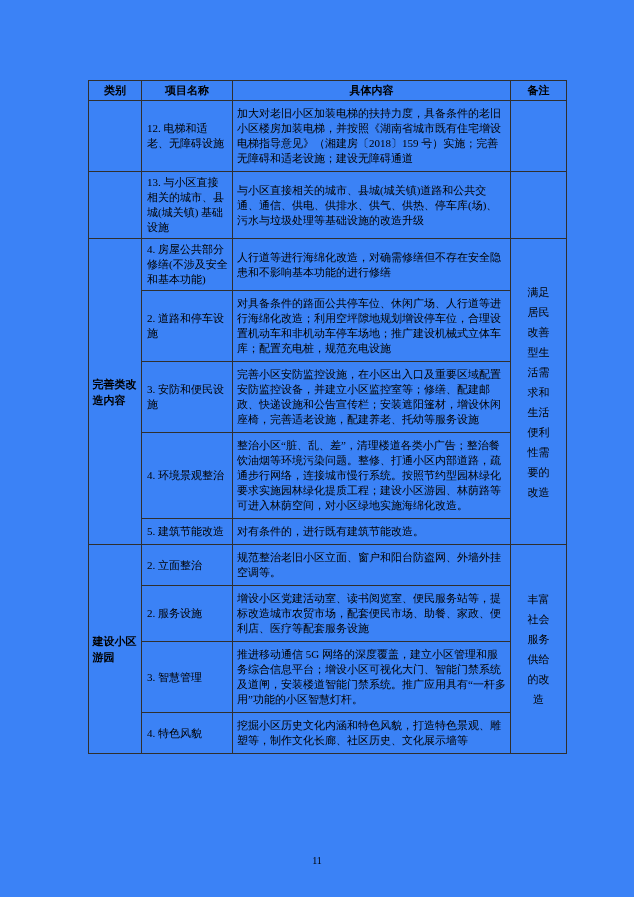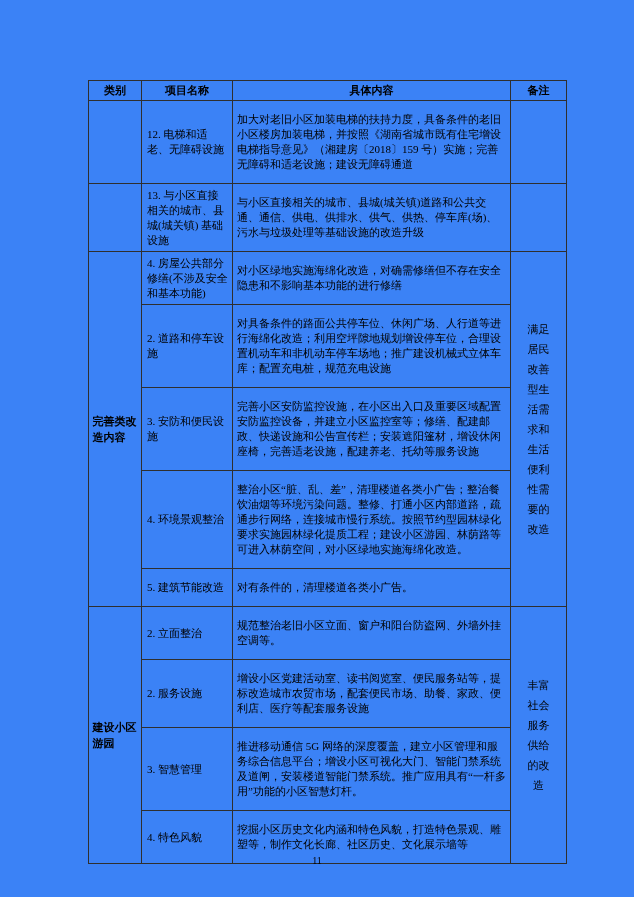--- a/index.html
+++ b/index.html
@@ -20,21 +20,21 @@
     position: absolute;
     left: 88px; top: 80px;
     width: 478px;
     border-collapse: collapse;
     table-layout: fixed;
   }
   .doc-table th, .doc-table td {
     border: 1px solid #2f2f2f;
     font-size: 11px;
     line-height: 15px;
-    padding: 11px 4px;
+    padding: 5px 4px;
     vertical-align: middle;
     word-break: break-word;
   }
   .doc-table th {
     font-weight: bold;
     text-align: center;
     padding: 2px;
     height: 16px;
   }
   td.cat { text-align: center; font-weight: bold; padding: 2px 2px; }
@@ -94,40 +94,40 @@
         <td class="name">13. 与小区直接相关的城市、县城(城关镇) 基础设施</td>
         <td class="content">与小区直接相关的城市、县城(城关镇)道路和公共交通、通信、供电、供排水、供气、供热、停车库(场)、污水与垃圾处理等基础设施的改造升级</td>
         <td class="remark"></td>
       </tr>
 
       <tr>
         <td class="cat" rowspan="5">
           <div class="cat-inner">完善类改造内容</div>
         </td>
         <td class="name">4. 房屋公共部分修缮(不涉及安全和基本功能)</td>
-        <td class="content">对小区绿地实施海绵化改造，对确需修缮但不存在安全隐患和不影响基本功能的进行修缮</td>
+        <td class="content">人行道等进行海绵化改造，对确需修缮但不存在安全隐患和不影响基本功能的进行修缮</td>
         <td class="remark" rowspan="5">
           <div class="remark-inner">满足居民改善型生活需求和生活便利性需要的改造</div>
         </td>
       </tr>
       <tr>
         <td class="name">2. 道路和停车设施</td>
         <td class="content">对具备条件的路面公共停车位、休闲广场、人行道等进行海绵化改造；利用空坪隙地规划增设停车位，合理设置机动车和非机动车停车场地；推广建设机械式立体车库；配置充电桩，规范充电设施</td>
       </tr>
       <tr>
         <td class="name">3. 安防和便民设施</td>
         <td class="content">完善小区安防监控设施，在小区出入口及重要区域配置安防监控设备，并建立小区监控室等；修缮、配建邮政、快递设施和公告宣传栏；安装遮阳篷材，增设休闲座椅，完善适老设施，配建养老、托幼等服务设施</td>
       </tr>
       <tr>
         <td class="name">4. 环境景观整治</td>
         <td class="content">整治小区“脏、乱、差”，清理楼道各类小广告；整治餐饮油烟等环境污染问题。整修、打通小区内部道路，疏通步行网络，连接城市慢行系统。按照节约型园林绿化要求实施园林绿化提质工程；建设小区游园、林荫路等可进入林荫空间，对小区绿地实施海绵化改造。</td>
       </tr>
       <tr>
         <td class="name">5. 建筑节能改造</td>
-        <td class="content">对有条件的，清理楼道各类小广告。</td>
+        <td class="content">对有条件的，进行既有建筑节能改造。</td>
       </tr>
 
       <tr>
         <td class="cat" rowspan="4">
           <div class="cat-inner">建设小区游园</div>
         </td>
         <td class="name">2. 立面整治</td>
         <td class="content">规范整治老旧小区立面、窗户和阳台防盗网、外墙外挂空调等。</td>
         <td class="remark" rowspan="4">
           <div class="remark-inner">丰富社会服务供给的改造</div>

